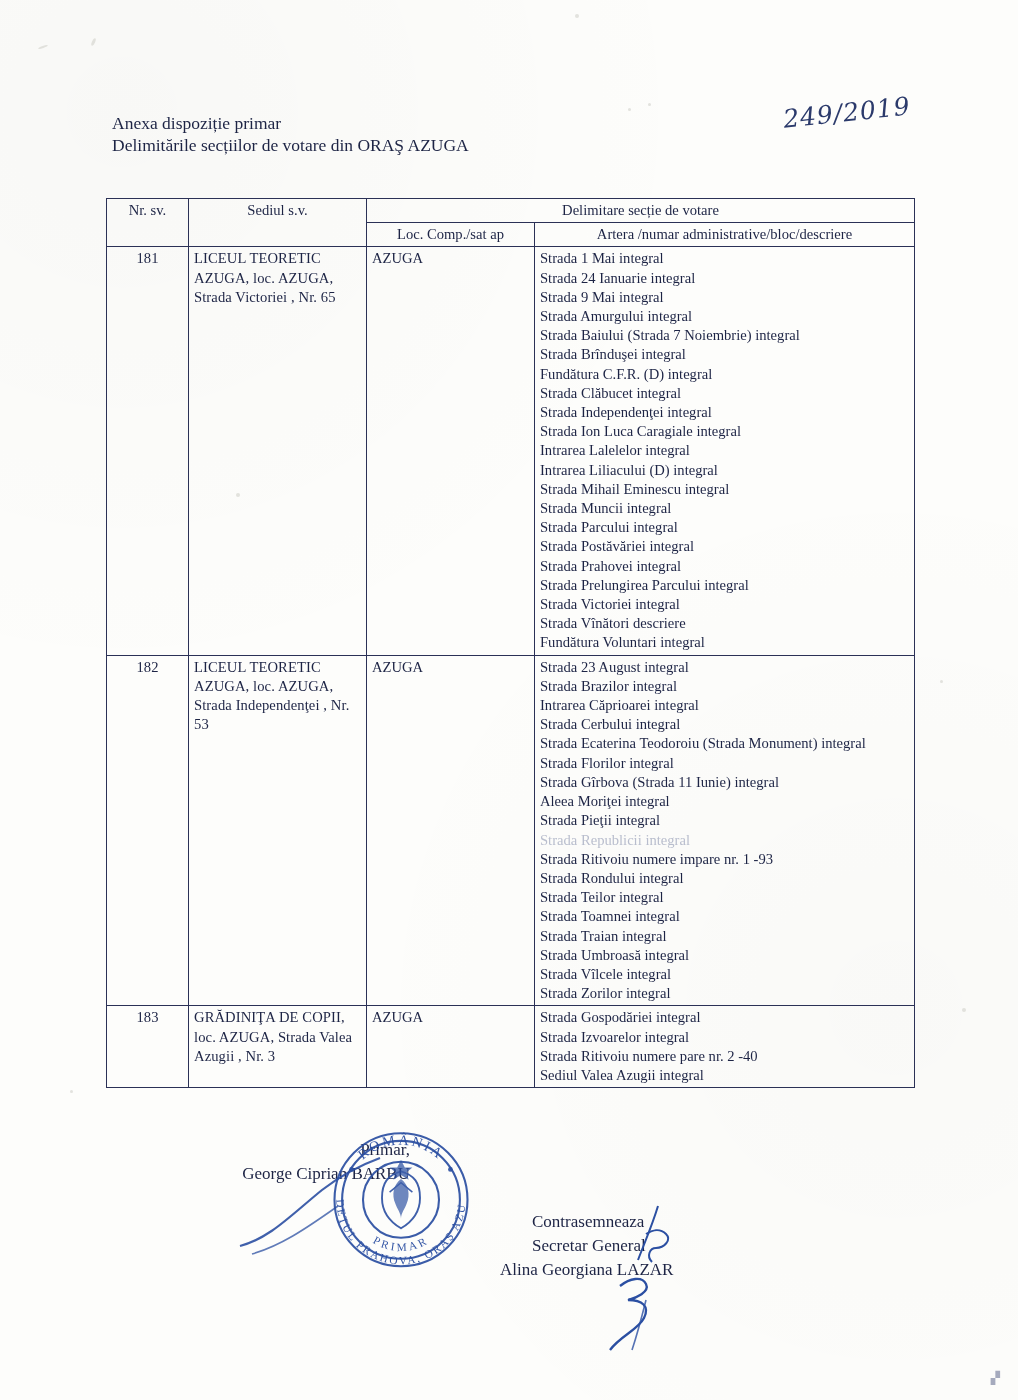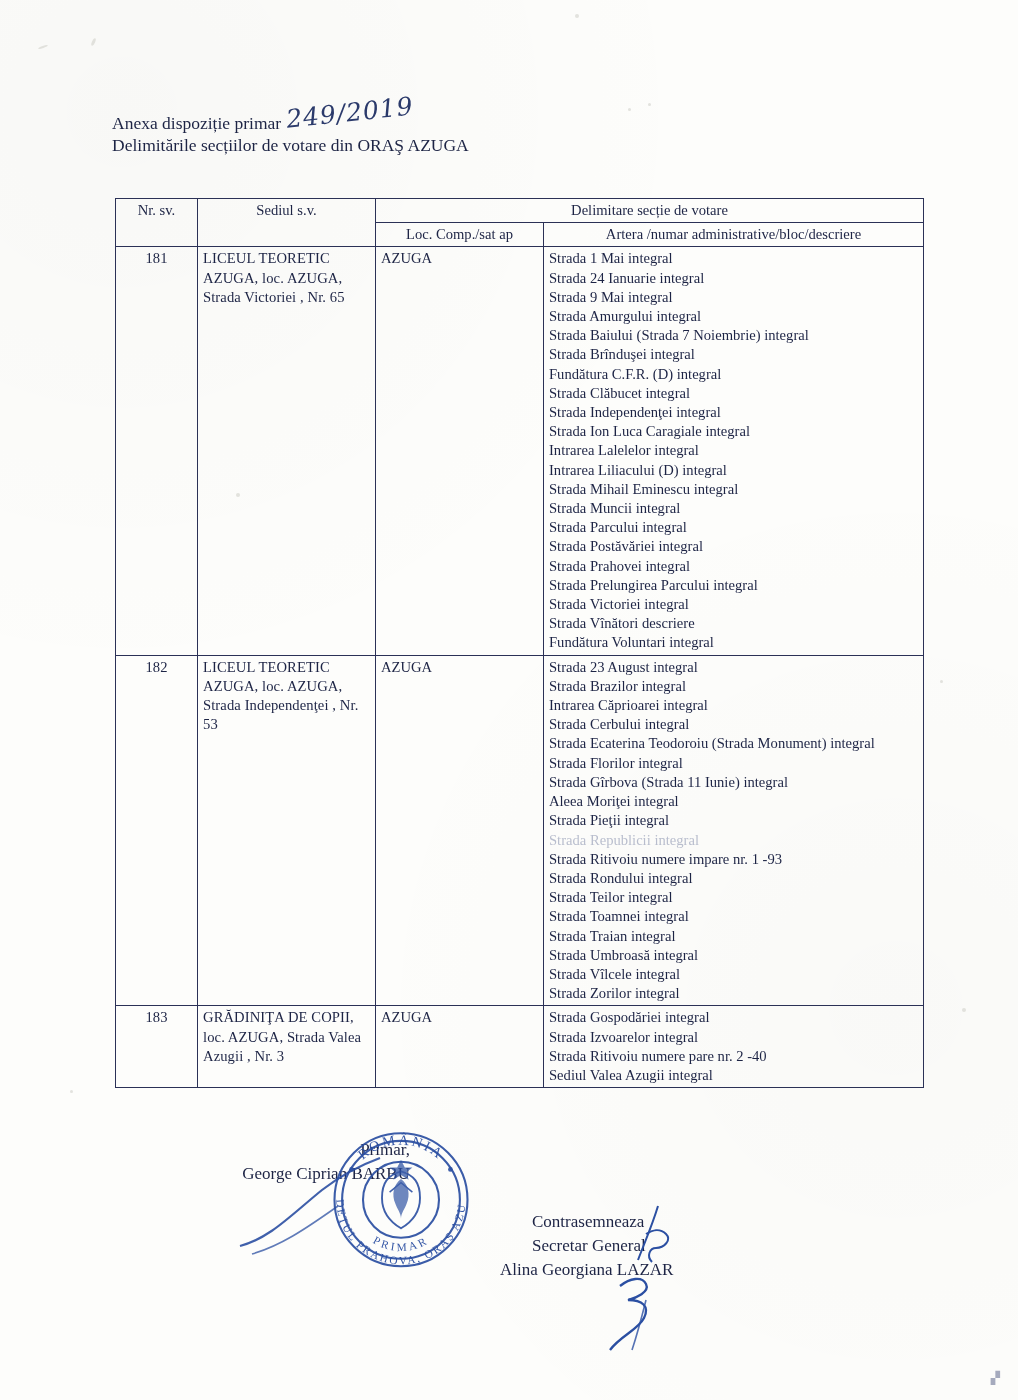--- a/index.html
+++ b/index.html
@@ -34,39 +34,40 @@
     position: absolute;
     left: 112px;
     top: 112px;
     width: 800px;
   }
   .hdr-line {
     font-size: 17.5px;
     line-height: 22px;
     color: #1d2445;
     white-space: nowrap;
+    justify-content: space-between;
   }
   .hdr-line.first {
     display: flex;
     align-items: flex-end;
     gap: 6px;
   }
   .handwritten-no {
     font-family: "DejaVu Serif", serif;
     font-style: italic;
     font-size: 25px;
     color: #2b3a6b;
     transform: rotate(-6deg) translateY(-10px);
     letter-spacing: 1px;
     display: inline-block;
   }
   
   .table-wrap {
     position: absolute;
-    left: 115px;
+    left: 106px;
     top: 198px;
     width: 808px;
   }
   table.vote {
     border-collapse: collapse;
     width: 100%;
     table-layout: fixed;
   }
   table.vote th, table.vote td {
     border: 1px solid #2b3156;

